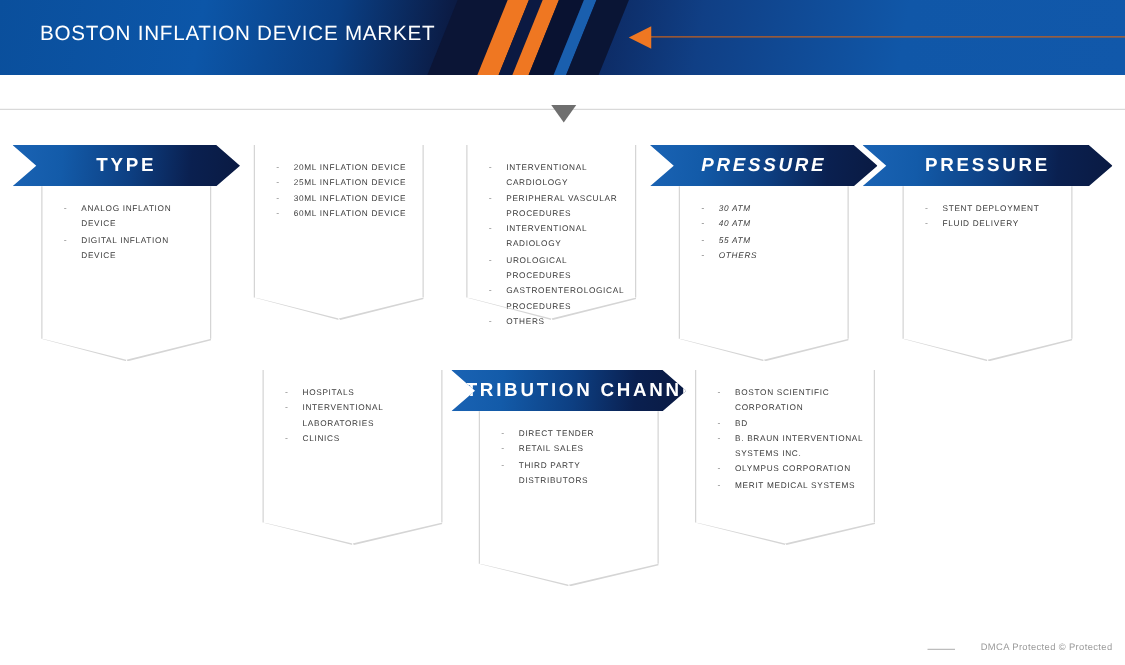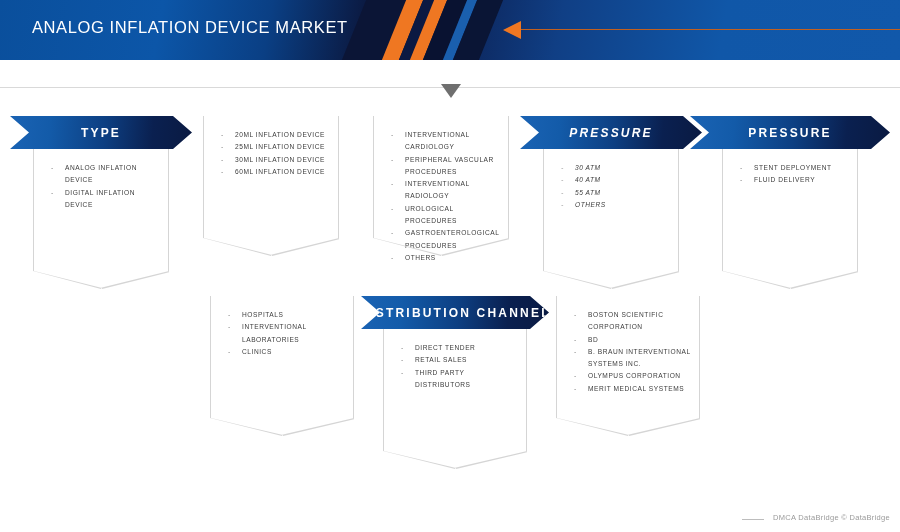--- a/index.html
+++ b/index.html
@@ -94,21 +94,21 @@
     position: relative;
     height: 33px;
     background: linear-gradient(95deg, #1a63b4 0%, #135ba9 22%, #0d3f82 52%, #0a2050 78%, #0a1a42 100%);
     clip-path: polygon(0 0, calc(100% - 19px) 0, 100% 50%, calc(100% - 19px) 100%, 0 100%, 19px 50%);
     display: flex;
     align-items: center;
     justify-content: center;
   }
   .banner-label {
     color: #ffffff;
-    font-size: 12px;
+    font-size: 15px;
     font-weight: bold;
     letter-spacing: 2.2px;
     white-space: nowrap;
     text-align: center;
   }
 
   .card-body {
     position: relative;
     margin: 0 auto;
     background: #ffffff;
@@ -183,21 +183,21 @@
 
 <div id="header">
   <div class="hdr-diag hdr-navy-l"></div>
   <div class="hdr-diag hdr-orange1"></div>
   <div class="hdr-diag hdr-navy-m"></div>
   <div class="hdr-diag hdr-orange2"></div>
   <div class="hdr-diag hdr-navy-2"></div>
   <div class="hdr-diag hdr-blue-s"></div>
   <div class="hdr-diag hdr-navy-3"></div>
 
-  <div id="header-title">ANALOG INFLATION DEVICE MARKET</div>
+  <div id="header-title">BOSTON INFLATION DEVICE MARKET</div>
   <div id="hdr-arrow-line"></div>
   <div id="hdr-arrow-head"></div>
 </div>
 
 <div id="divider"></div>
 <div id="down-caret"></div>
 
 <div class="col" style="left:10px; top:116px; width:182px;">
   <div class="banner">
     <span class="banner-label">TYPE</span>
@@ -297,13 +297,13 @@
       <li>BD</li>
       <li>B. BRAUN INTERVENTIONAL SYSTEMS INC.</li>
       <li>OLYMPUS CORPORATION</li>
       <li>MERIT MEDICAL SYSTEMS</li>
     </ul>
   </div>
   <div class="card-foot" style="width:144px;"></div>
 </div>
 
 <div id="footer-rule"></div>
-<div id="footer-text">DMCA DataBridge © DataBridge</div>
+<div id="footer-text">DMCA Protected © Protected</div>
 
 </body></html>

